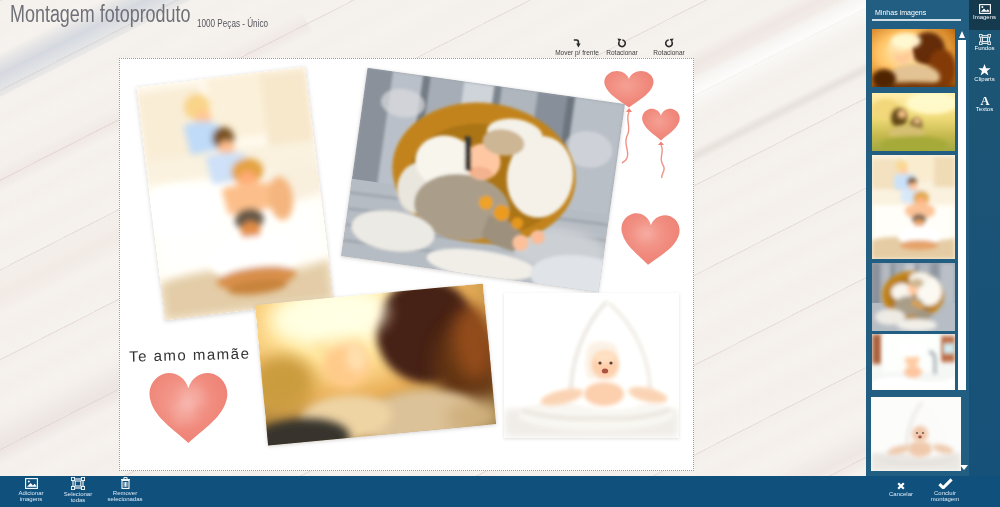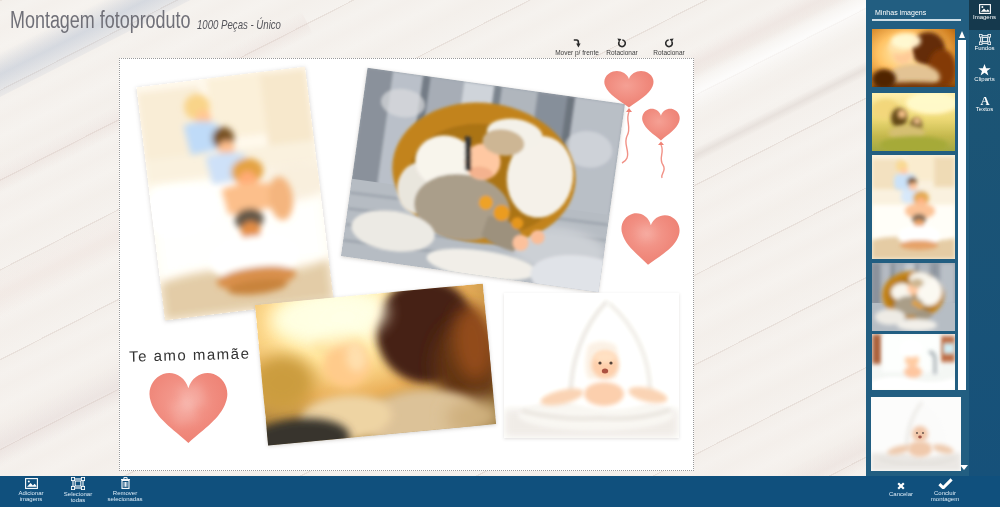--- a/index.html
+++ b/index.html
@@ -12,23 +12,23 @@
         repeating-linear-gradient(153deg,
           rgba(208,192,184,0.30) 0px, rgba(208,192,184,0.30) 1.2px,
           rgba(0,0,0,0) 1.3px, rgba(0,0,0,0) 80px),
         repeating-linear-gradient(153deg,
           rgba(238,230,224,0.25) 0px, rgba(247,244,241,0.18) 14px,
           rgba(241,234,229,0.25) 26px, rgba(250,247,244,0.18) 42px,
           rgba(239,231,225,0.22) 58px, rgba(247,244,241,0.18) 80px),
         linear-gradient(#f5f2ee,#f5f1ed);}
   .band{position:absolute;transform:rotate(-27deg);}
   
-  #title{left:10px;top:7px;color:#707078;font-size:23px;white-space:nowrap;}
+  #title{left:10px;top:1px;color:#707078;font-size:23px;white-space:nowrap;}
   #title .t{display:inline-block;transform:scaleX(0.78);transform-origin:0 50%;}
-  #subtitle{left:197px;top:17px;color:#55555b;font-size:13px;white-space:nowrap;font-style:italic;}
+  #subtitle{left:197px;top:17px;color:#55555b;font-size:11px;white-space:nowrap;}
   #subtitle .t{display:inline-block;transform:scaleX(0.74);transform-origin:0 50%;}
   
   .tool{position:absolute;text-align:center;color:#3c3c3c;font-size:6.5px;}
   .tool svg{display:block;margin:0 auto 1px auto;}
   
   #canvas{left:119px;top:58px;width:573px;height:411px;background:#fff;
           border:1px dotted #9a9a9a;}
   .photo{position:absolute;overflow:hidden;box-shadow:0 1px 4px rgba(90,80,70,0.25);
          filter:saturate(1.15) contrast(1.05);}
   

